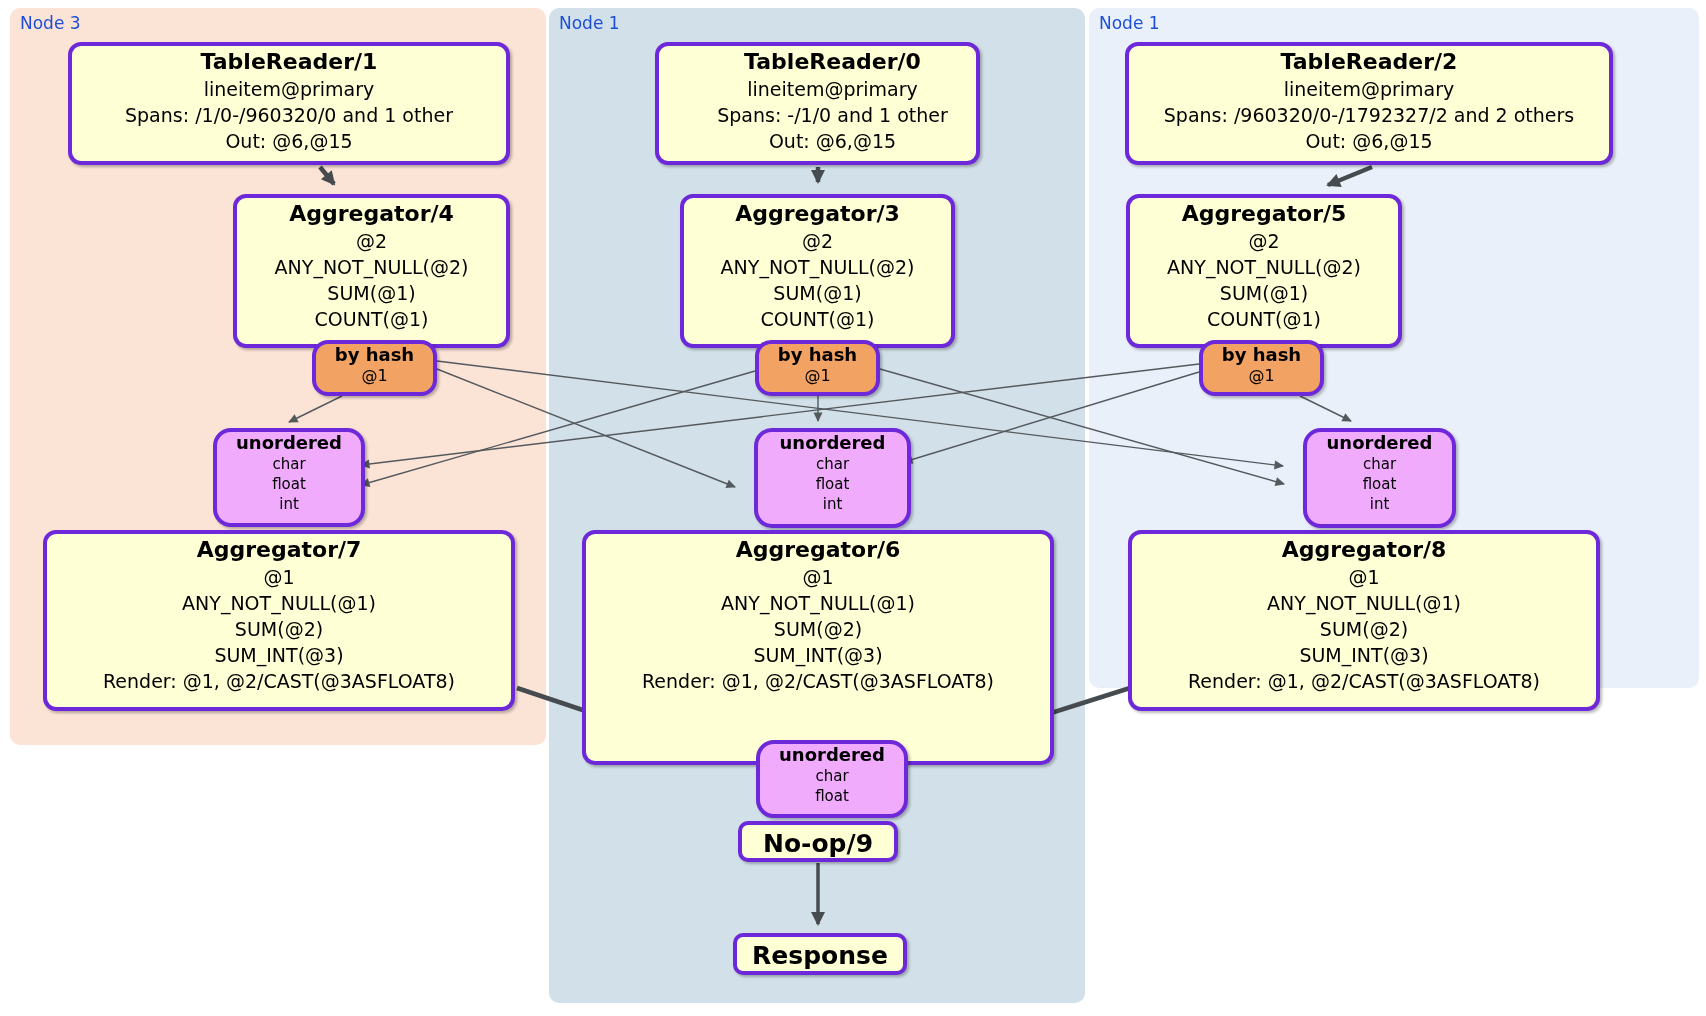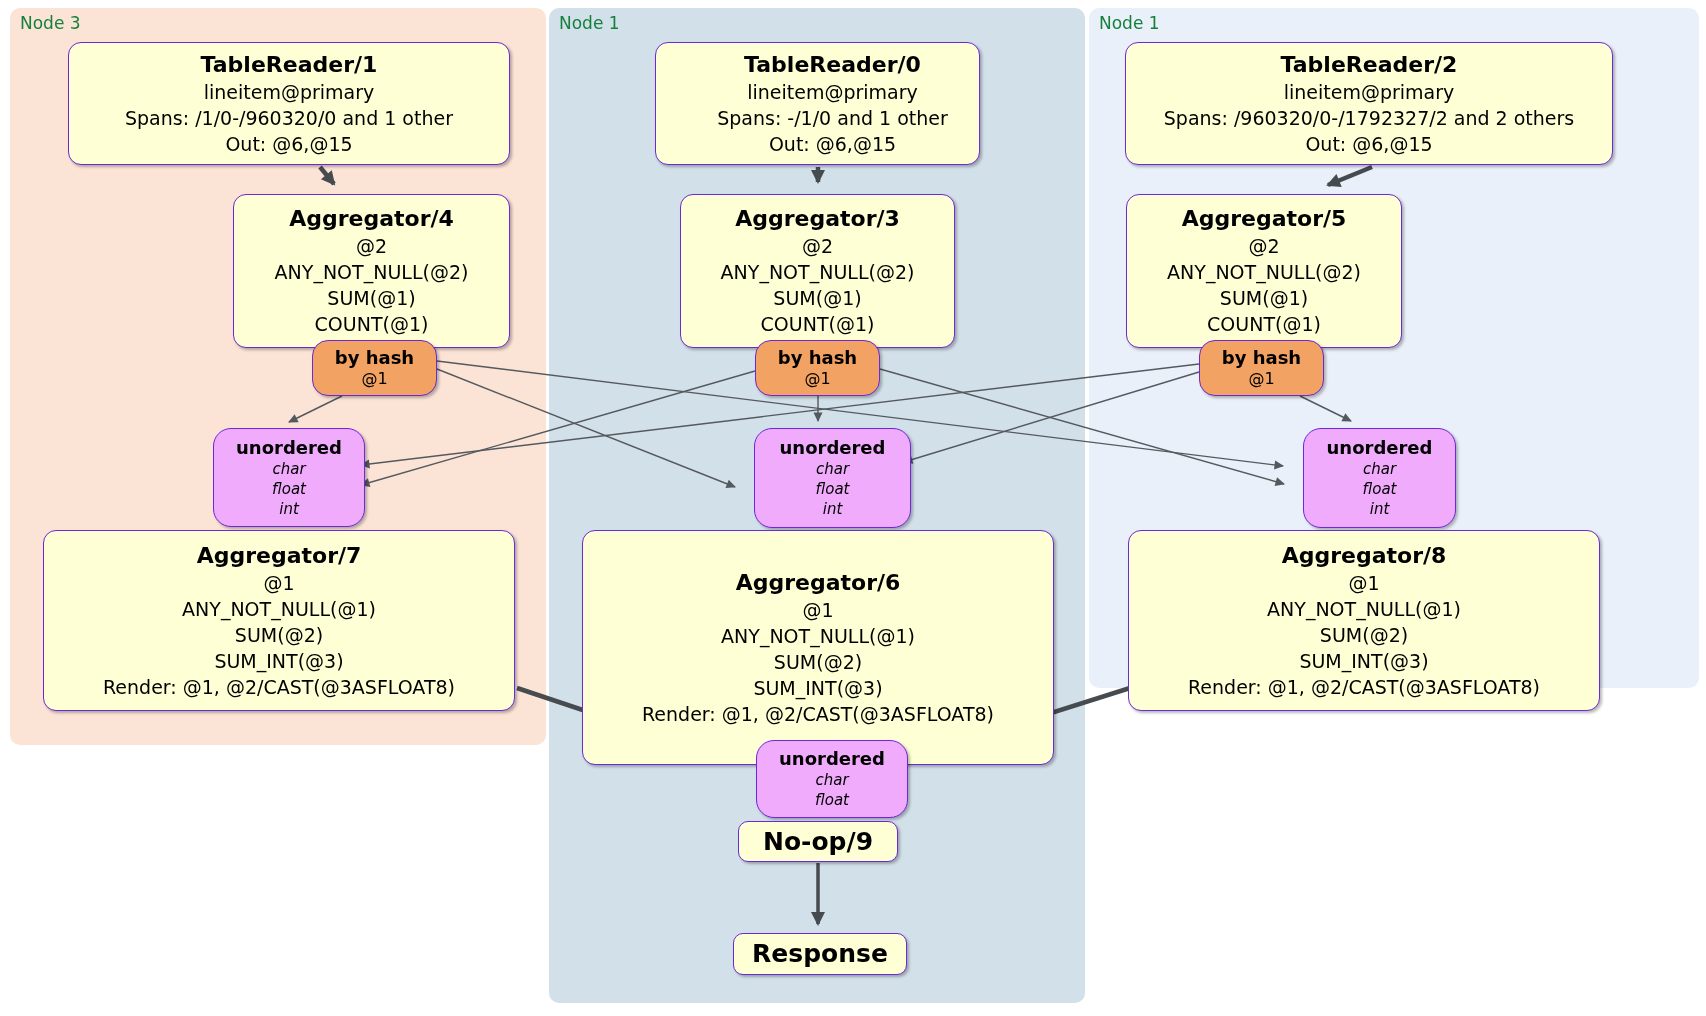--- a/index.html
+++ b/index.html
@@ -13,35 +13,34 @@
   }
   .region{
     position:absolute;
     border-radius:10px;
     z-index:0;
   }
   .region-label{
     position:absolute;
     left:10px;top:5px;
     font-size:17px;
-    color:#15803d;
+    color:#1d4ed8;
     z-index:3;
   }
   #region-node3{background:#fbe3d6;}
   #region-node1{background:#d2e0e9;}
   #region-node2{background:#eaf0f9;}
   #edges{position:absolute;left:0;top:0;z-index:1;}
   .box{
     position:absolute;
     box-sizing:border-box;
-    border:1px solid #6d28d9;
+    border:4px solid #6d28d9;
     display:flex;
     flex-direction:column;
     align-items:center;
-    justify-content:center;
     text-align:center;
     z-index:2;
     box-shadow:2px 2px 3px rgba(0,0,0,0.28);
   }
   .proc{
     background:#feffd4;
     border-radius:13px;
     padding:2px 6px;
   }
   .proc .title{font-size:22px;font-weight:bold;line-height:28px;}
@@ -51,21 +50,21 @@
     border-radius:16px;
   }
   .router .title{font-size:18px;font-weight:bold;line-height:22px;}
   .router .line{font-size:16px;line-height:20px;}
   .sync{
     background:#f0abfc;
     border-radius:18px;
     margin-left:13px;
   }
   .sync .title{font-size:18px;font-weight:bold;line-height:22px;}
-  .sync .line{font-size:15px;line-height:20px;font-style:italic;}
+  .sync .line{font-size:15px;line-height:20px;}
   .small-proc .title{font-size:25px;font-weight:bold;line-height:34px;}
 </style>
 </head>
 <body>
 
 <div id="canvas">
 
   <div class="region" id="region-node3" style="left:10px;top:8px;width:536px;height:737px;">
     <div class="region-label">Node 3</div>
   </div>

